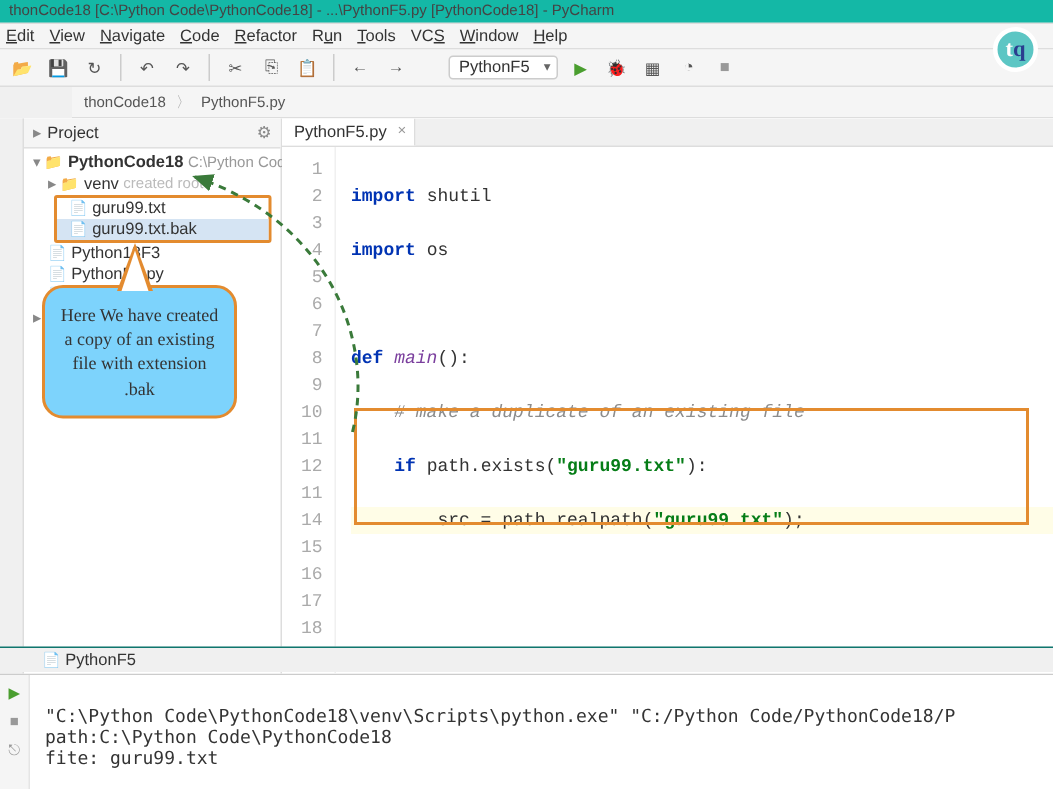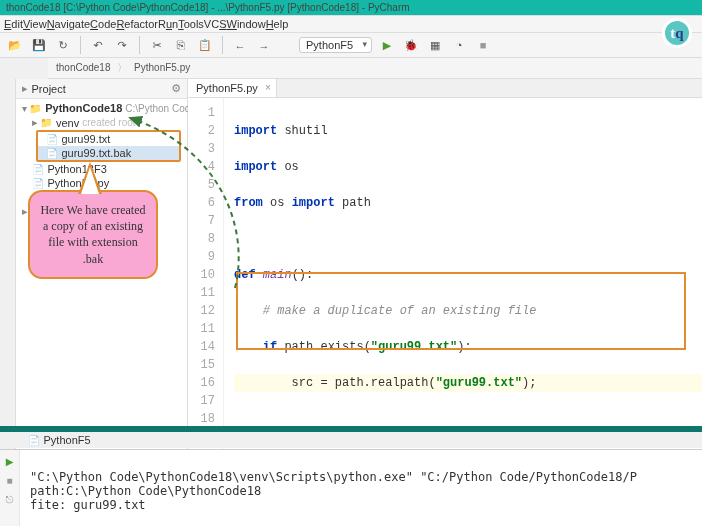--- a/index.html
+++ b/index.html
@@ -18,20 +18,21 @@
     padding: 2px 6px;
     font-size: 10px;
     color: #444;
     border-bottom: 1px solid #ddd;
   }
   .menu-bar {
     background: #f5f5f5;
     padding: 2px 4px;
     font-size: 11px;
     display: flex;
+    gap: 10px;
     border-bottom: 1px solid #ddd;
     color: #333;
   }
   .menu-bar span { cursor: default; }
   .menu-bar span u { text-decoration: underline; }
   .toolbar {
     background: #f5f5f5;
     padding: 3px 6px;
     display: flex;
     align-items: center;
@@ -113,21 +114,21 @@
   .py-icon { color: #3676b8; font-size: 10px; }
   .highlight-box {
     border: 2px solid #e38b2f;
     border-radius: 2px;
   }
   .bubble {
     position: absolute;
     left: 28px;
     top: 190px;
     width: 130px;
-    background: #f9a8d4;
+    background: #7dd3fc;
     border: 2px solid #e38b2f;
     border-radius: 14px;
     padding: 10px 8px;
     font-family: "Comic Sans MS", cursive;
     font-size: 12px;
     text-align: center;
     line-height: 1.35;
     color: #333;
     z-index: 5;
   }
@@ -231,21 +232,21 @@
     border-top: 1px solid #ccc;
     background: #fff;
     height: 78px;
     display: flex;
   }
   .run-header {
     position: absolute;
     bottom: 78px;
     left: 0; right: 0;
     background: #f0f0f0;
-    border-top: 6px solid #0f766e;
+    border-top: 1px solid #0f766e;
     padding: 2px 28px;
     font-size: 11px;
   }
   .run-gutter {
     width: 20px;
     background: #f5f5f5;
     border-right: 1px solid #e5e5e5;
     display: flex;
     flex-direction: column;
     align-items: center;
@@ -402,21 +403,20 @@
           <div>14</div>
           <div>15</div>
           <div>16</div>
           <div>17</div>
           <div>18</div>
           <div>19</div>
       </div>
       <div class="code">
 <span class="ln"><span class="kw">import</span> shutil</span>
 <span class="ln"><span class="kw">import</span> os</span>
-<span class="ln"><span class="kw">from</span> os <span class="kw">import</span> path</span>
 <span class="ln"> </span>
 <span class="ln"><span class="kw">def</span> <span class="fn">main</span>():</span>
 <span class="ln">    <span class="cmt"># make a duplicate of an existing file</span></span>
 <span class="ln">    <span class="kw">if</span> path.exists(<span class="str">"guru99.txt"</span>):</span>
 <span class="ln caret-bg">        src = path.realpath(<span class="str">"guru99.txt"</span>);</span>
 <span class="ln"> </span>
 
 
 
 

